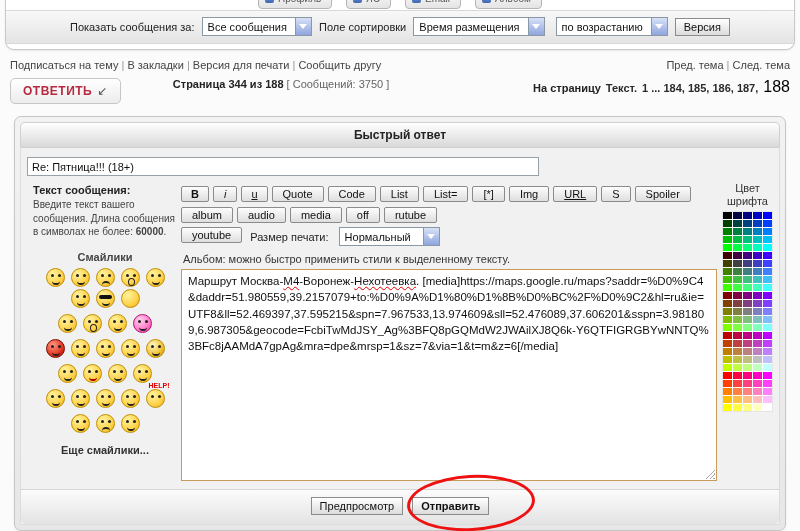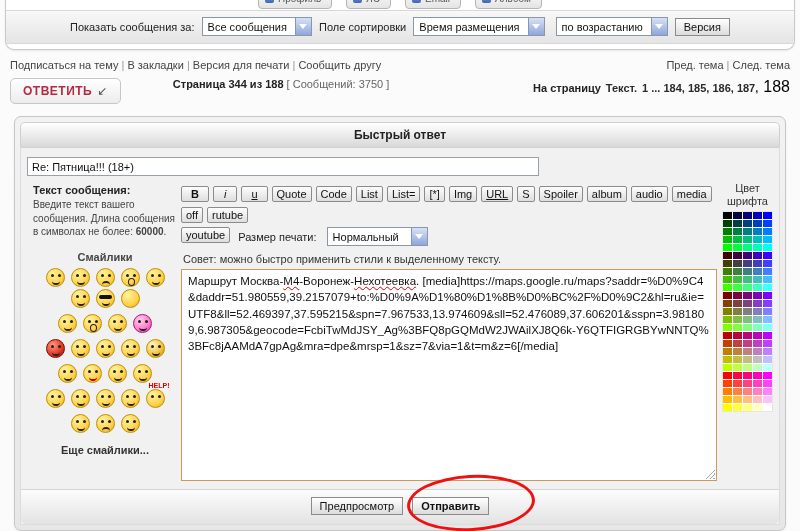--- a/index.html
+++ b/index.html
@@ -192,21 +192,21 @@
   .more-smilies { text-align:center; font-weight:bold; color:#333; margin: 10px 0 6px; cursor:pointer; }
 
   .qr-main { width: 540px; padding-top: 2px; }
   .bb-toolbar { line-height: 21px; }
   .bb-btn {
     border: 1px solid #8b8b8b;
     background: linear-gradient(#fdfdfd,#dedede);
     border-radius: 2px;
     font: 11px "Liberation Sans", sans-serif;
     color: #111;
-    padding: 1px 4px;
+    padding: 1px 10px;
     margin: 0 4px 3px 0;
     cursor: pointer;
   }
   .bb-toolbar .bb-btn:nth-child(1) { font-weight: bold; padding: 1px 9px; }
   .bb-toolbar .bb-btn:nth-child(2) { font-style: italic; padding: 1px 10px; }
   .bb-toolbar .bb-btn:nth-child(3) { text-decoration: underline; padding: 1px 9px; }
   .bb-toolbar .bb-btn:nth-child(10) { text-decoration: underline; }
   .toolbar2 { display:flex; align-items:center; margin-top:1px; }
   .fontsize-label { margin: 0 6px 0 4px; color:#222; }
   .tip-line { margin: 7px 0 4px 2px; color: #333; }
@@ -341,21 +341,21 @@
       <div class="qr-main">
         <div class="bb-toolbar"><button class="bb-btn">B</button><button class="bb-btn">i</button><button class="bb-btn">u</button><button class="bb-btn">Quote</button><button class="bb-btn">Code</button><button class="bb-btn">List</button><button class="bb-btn">List=</button><button class="bb-btn">[*]</button><button class="bb-btn">Img</button><button class="bb-btn">URL</button><button class="bb-btn">S</button><button class="bb-btn">Spoiler</button><button class="bb-btn">album</button><button class="bb-btn">audio</button><button class="bb-btn">media</button><button class="bb-btn">off</button><button class="bb-btn">rutube</button></div>
         <div class="toolbar2">
           <button class="bb-btn">youtube</button>
           <span class="fontsize-label">Размер печати:</span>
           <span class="sel">
               <span class="sel-text" style="min-width:78px">Нормальный</span>
               <span class="sel-arrow"></span>
             </span>
         </div>
-        <div class="tip-line">Совет: можно быстро применить стили к выделенному тексту.</div>
+        <div class="tip-line">Альбом: можно быстро применить стили к выделенному тексту.</div>
         <div class="msg-box"><span>Маршрут Москва-</span><span class="misspelled">М4</span><span>-Воронеж-</span><span class="misspelled">Нехотеевка</span><span>. [media]https://maps.google.ru/maps?saddr=%D0%9C4&amp;daddr=51.980559,39.2157079+to:%D0%9A%D1%80%D1%8B%D0%BC%2F%D0%9C2&amp;hl=ru&amp;ie=UTF8&amp;ll=52.469397,37.595215&amp;spn=7.967533,13.974609&amp;sll=52.476089,37.606201&amp;sspn=3.981809,6.987305&amp;geocode=FcbiTwMdJSY_Ag%3BFQ8pGQMdW2JWAilXJ8Q6k-Y6QTFIGRGBYwNNTQ%3BFc8jAAMdA7gpAg&amp;mra=dpe&amp;mrsp=1&amp;sz=7&amp;via=1&amp;t=m&amp;z=6[/media]</span><span class="resize-grip"></span></div>
       </div>
 
       <div class="qr-palette">
         <div class="palette-label">Цвет шрифта</div>
         <div class="palette-grid" id="palette-grid">
             <span class="pal-cell" style="background: rgb(0, 0, 0);"></span>
             <span class="pal-cell" style="background: rgb(0, 0, 64);"></span>
             <span class="pal-cell" style="background: rgb(0, 0, 128);"></span>
             <span class="pal-cell" style="background: rgb(0, 0, 191);"></span>

